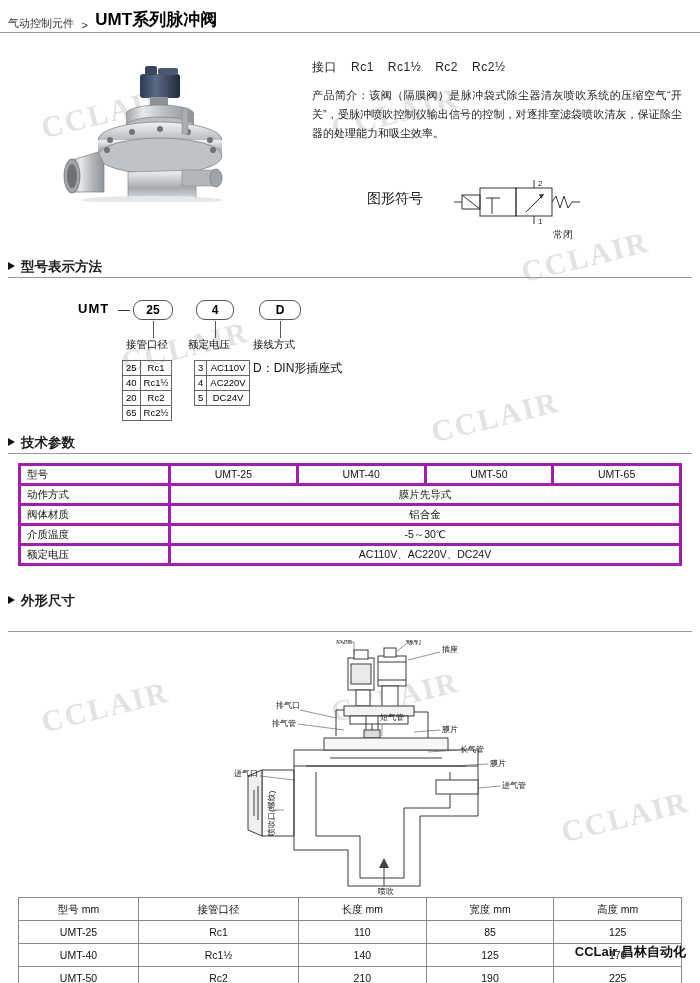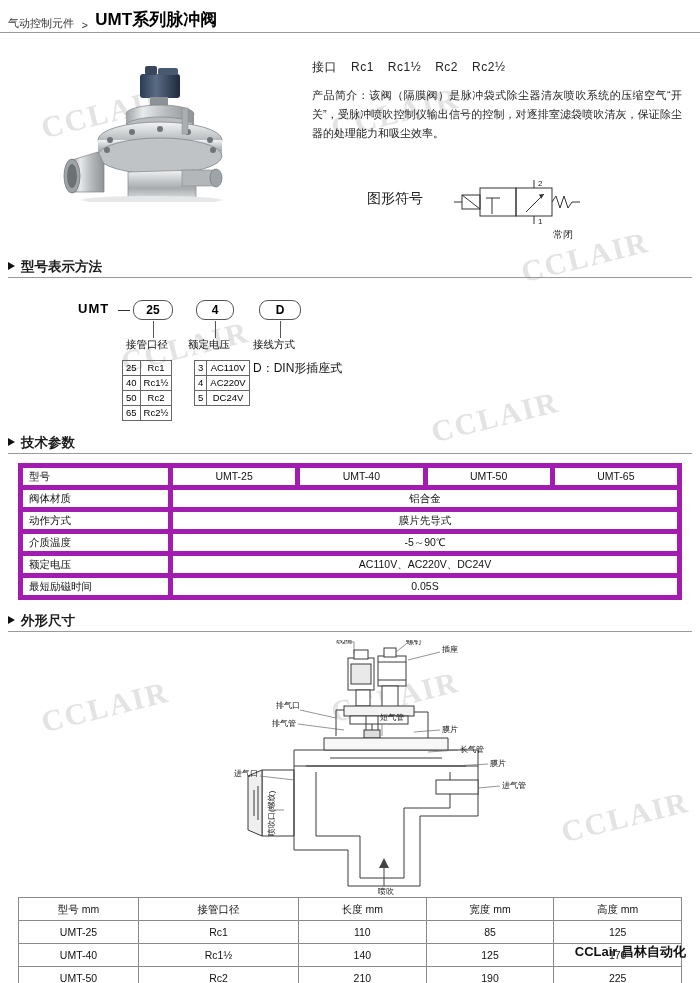--- a/index.html
+++ b/index.html
@@ -66,21 +66,21 @@
   .mc-vline { position:absolute; width:1px; background:#555; }
   .mc-cap { position:absolute; font-size:10.5px; color:#111; }
   .mc-tab { position:absolute; border:1px solid #666; border-collapse:collapse; font-size:9.5px; }
   .mc-tab td { border:1px solid #666; padding:0 3px; height:14px; line-height:14px; text-align:center; white-space:nowrap;}
   .mc-note { position:absolute; font-size:12px; color:#111; }
 
   
   .tech-wrap { position:absolute; left:18px; top:463px; width:664px; }
   table.tech { border-collapse:collapse; width:664px; font-size:10.5px; }
   table.tech td {
-    border:5px solid #a21caf; height:17px; line-height:17px;
+    border:3px solid #a21caf; height:17px; line-height:17px;
     padding:0 6px; color:#111;
   }
   table.tech td.hdr-left { width:150px; }
   table.tech td.c { text-align:center; }
 
   
   .dim-area { position:absolute; left:0; top:640px; width:700px; height:255px;margin-left:48px; }
 
   
   .bot-wrap { position:absolute; left:18px; top:897px; width:664px; }
@@ -243,21 +243,21 @@
       <tbody>
         <tr>
             <td>25</td>
             <td>Rc1</td>
           </tr>
         <tr>
             <td>40</td>
             <td>Rc1½</td>
           </tr>
         <tr>
-            <td>50</td>
+            <td>20</td>
             <td>Rc2</td>
           </tr>
         <tr>
             <td>65</td>
             <td>Rc2½</td>
           </tr>
       </tbody>
     </table>
 
     <table class="mc-tab" style="left:194px; top:72px;">
@@ -287,44 +287,40 @@
     <table class="tech">
       <tbody>
         <tr>
           <td class="hdr-left">型号</td>
           <td class="c">UMT-25</td>
           <td class="c">UMT-40</td>
           <td class="c">UMT-50</td>
           <td class="c">UMT-65</td>
         </tr>
         <tr>
+          <td>动作方式</td>
+          <td class="c" colspan="4">膜片先导式</td>
+        </tr>
+        <tr>
           <td>阀体材质</td>
           <td class="c" colspan="4">铝合金</td>
         </tr>
         <tr>
-          <td>动作方式</td>
-          <td class="c" colspan="4">膜片先导式</td>
-        </tr>
-        <tr>
           <td>介质温度</td>
-          <td class="c" colspan="4">-5～90℃</td>
+          <td class="c" colspan="4">-5～30℃</td>
         </tr>
         <tr>
           <td>额定电压</td>
           <td class="c" colspan="4">AC110V、AC220V、DC24V</td>
         </tr>
-        <tr>
-          <td>最短励磁时间</td>
-          <td class="c" colspan="4">0.05S</td>
-        </tr>
       </tbody>
     </table>
   </div>
 
-  <div class="sec" style="left:8px; top:612px;">
+  <div class="sec" style="left:8px; top:592px;">
     <span class="tri"></span><span>外形尺寸</span>
   </div>
   <div class="sec-rule" style="left:8px; top:631px; width:684px;"></div>
 
   <div class="dim-area">
     <svg width="700" height="255" viewBox="0 0 700 255">
       <g stroke="#3a3a3a" fill="none" stroke-width="1">
 
         <rect x="300" y="18" width="26" height="32" fill="#fff"></rect>
         <rect x="306" y="10" width="14" height="9" fill="#fff"></rect>

